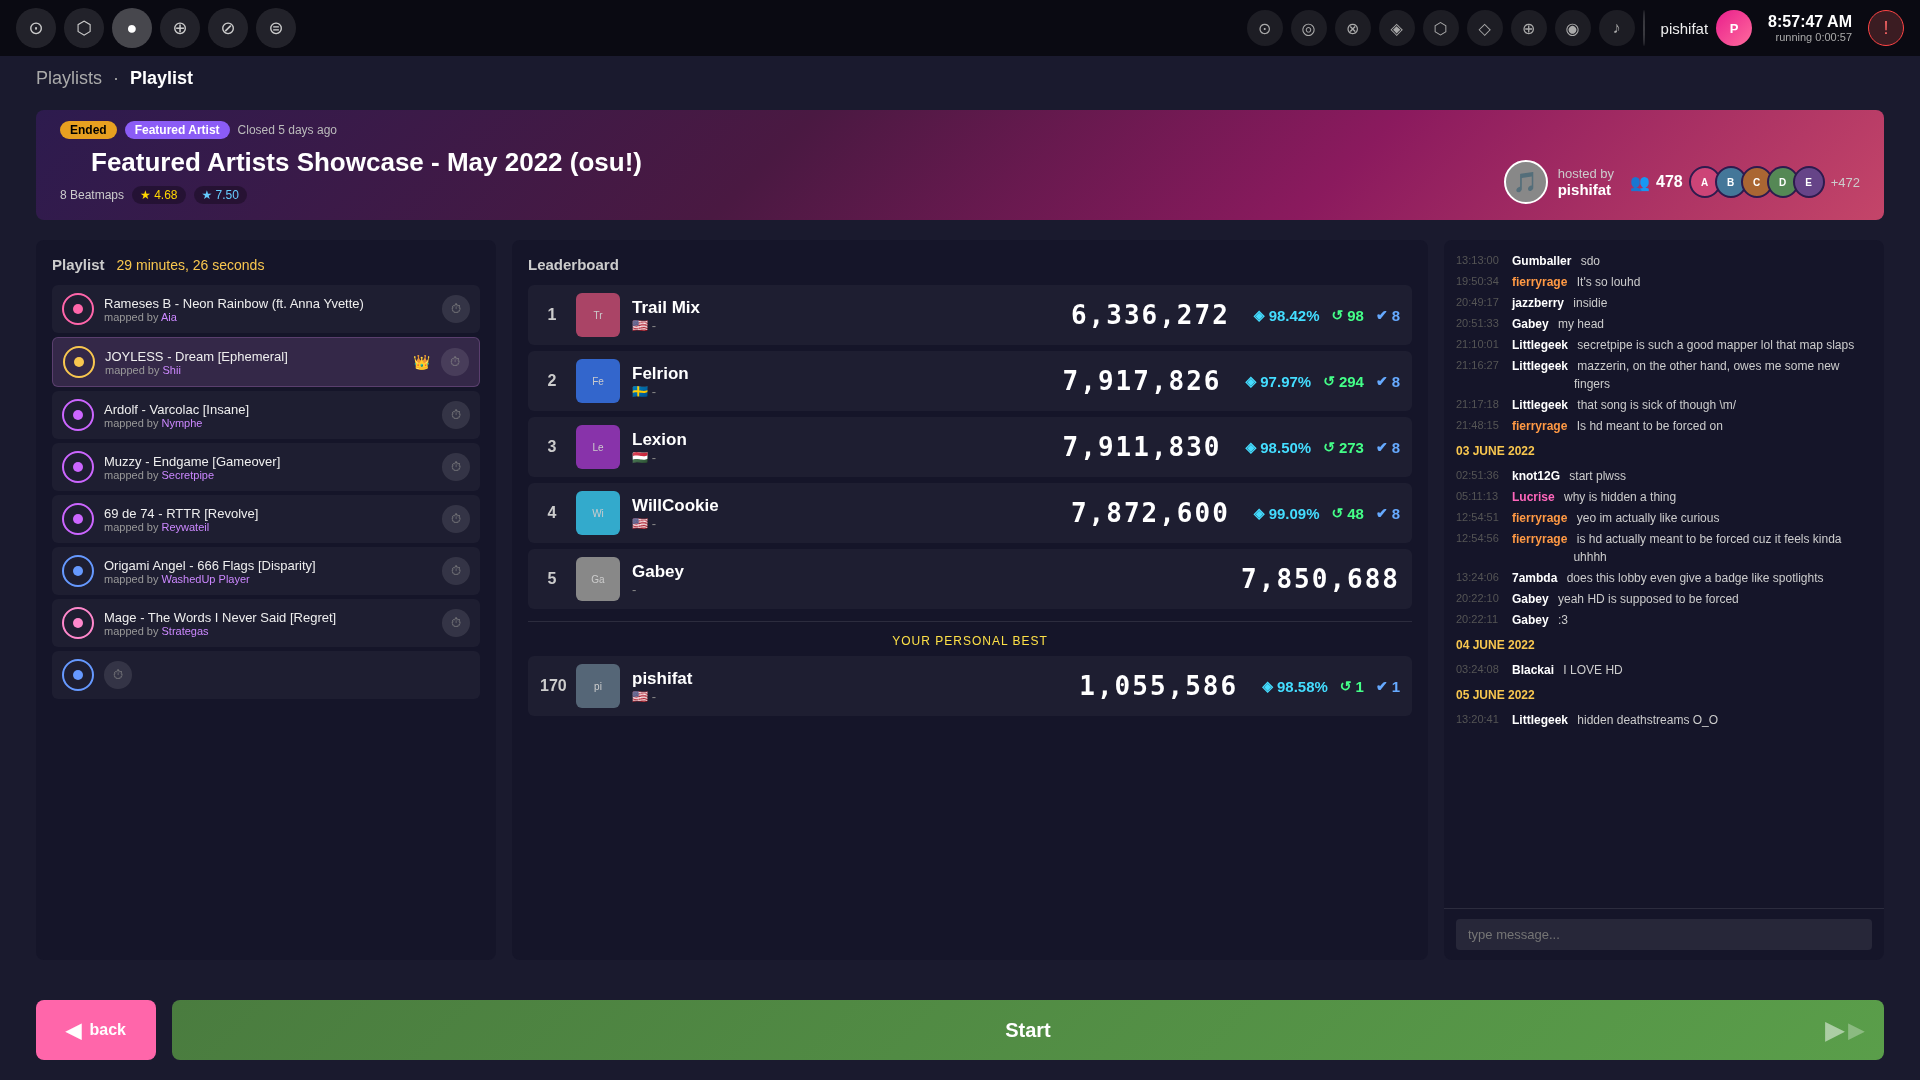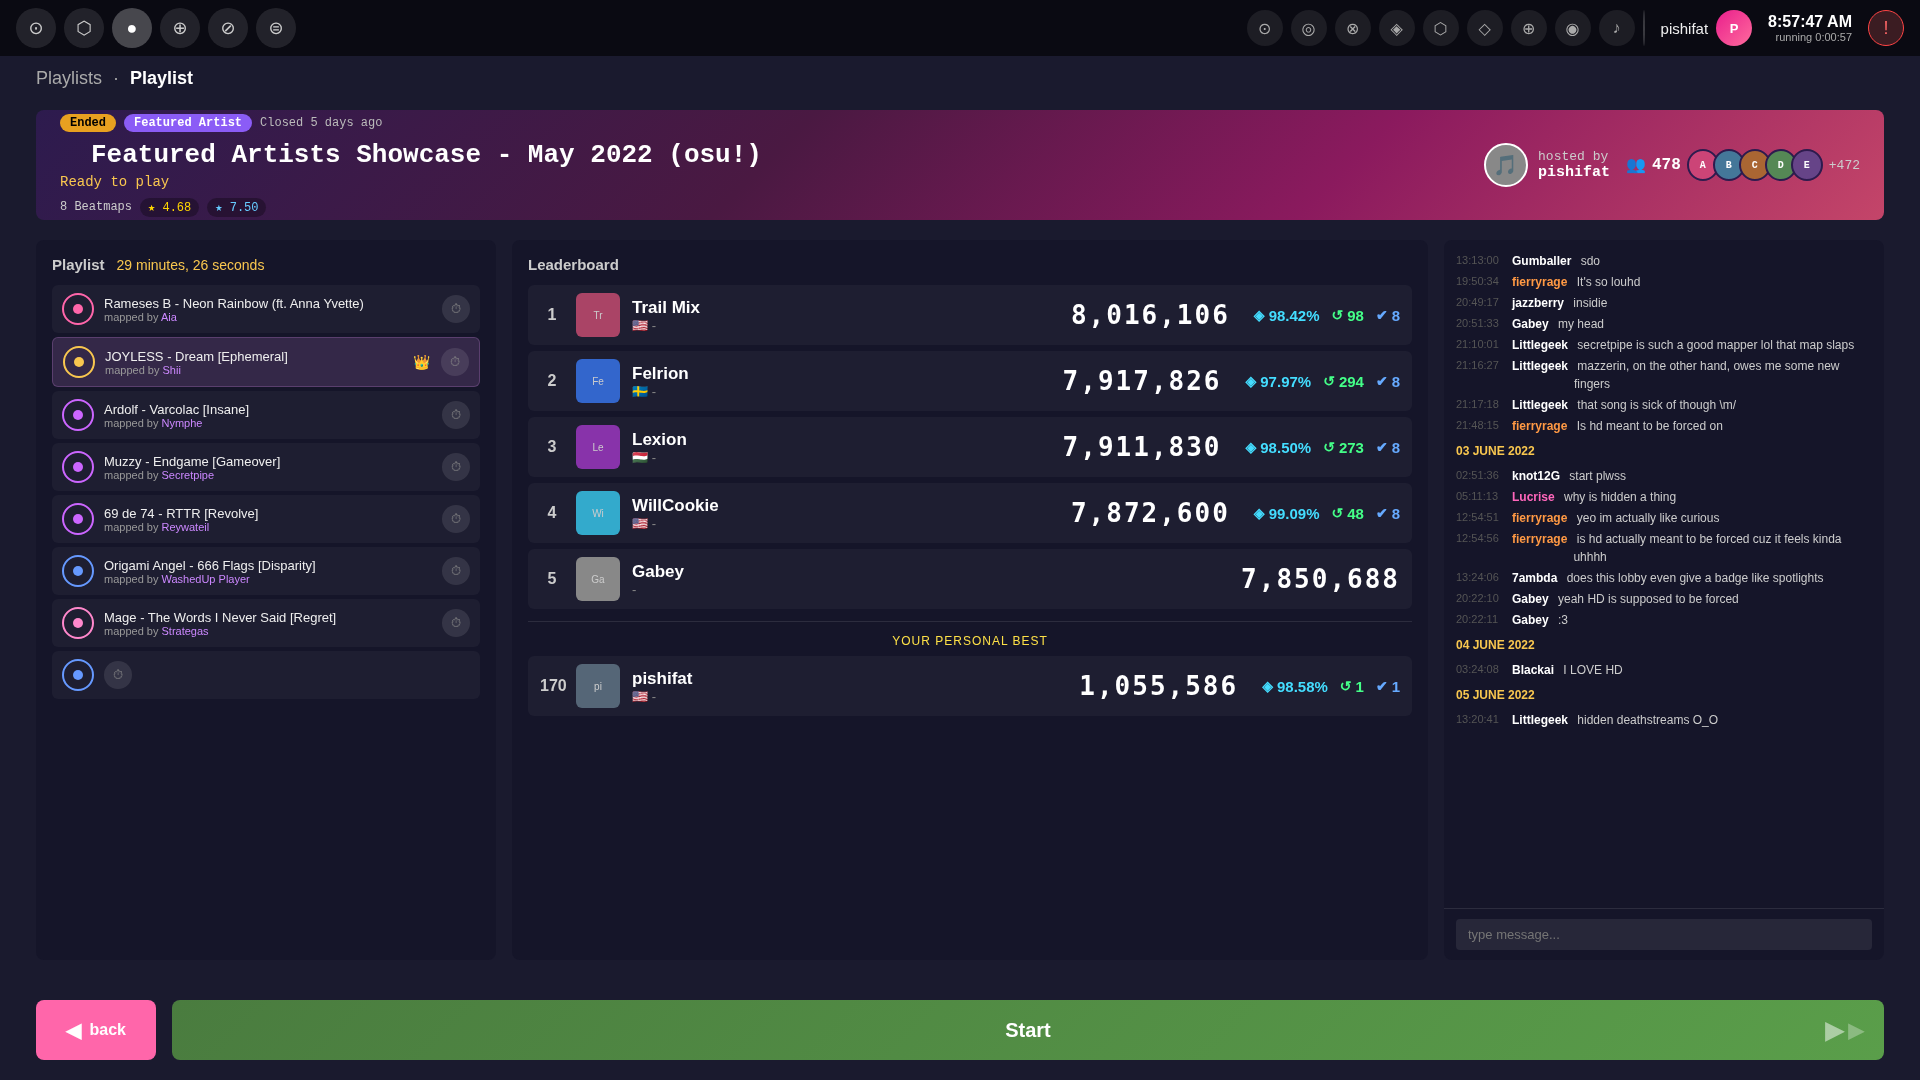--- a/index.html
+++ b/index.html
@@ -123,23 +123,22 @@
     .banner {
       position: absolute;
       top: 110px;
       left: 36px;
       right: 36px;
       height: 110px;
       background: linear-gradient(135deg, #2d1b4e 0%, #4a1942 40%, #8b1a5e 70%, #c44569 100%);
       border-radius: 8px;
       overflow: hidden;
       display: flex;
-      align-items: center;
-      padding: 32px 24px;
-      font-family: Liberation Mono, monospace;
+      align-items: flex-end;
+      padding: 16px 24px;
     }
     .banner-text-area {
       flex: 1;
     }
     .banner-badges {
       display: flex;
       align-items: center;
       gap: 8px;
       margin-bottom: 8px;
     }
@@ -597,21 +596,20 @@
 </div>
 
 <div class="banner">
   <div class="banner-text-area">
     <div class="banner-badges">
       <span class="badge-ended">Ended</span>
       <span class="badge-featured">Featured Artist</span>
       <span class="badge-closed">Closed 5 days ago</span>
     </div>
     <div class="banner-title">Featured Artists Showcase - May 2022 (osu!)</div>
-    <div class="banner-subtitle">Ready to play</div>
     <div class="banner-beatmaps">
       <span class="beatmap-count">8 Beatmaps</span>
       <span class="star-badge yellow">★ 4.68</span>
       <span class="star-badge blue">★ 7.50</span>
     </div>
   </div>
   <div class="banner-right">
     <div class="host-area">
       <div class="host-disc">🎵</div>
       <div>
@@ -732,21 +730,21 @@
   <div class="leaderboard-panel">
     <div class="lb-header">Leaderboard</div>
     <div class="lb-entries" id="lb-entries-container">
     <div class="lb-entry">
       <div class="lb-rank">1</div>
       <div class="lb-avatar" style="background:#aa4466">Tr</div>
       <div class="lb-info">
         <div class="lb-name">Trail Mix</div>
         <div class="lb-flag">🇺🇸 -</div>
       </div>
-      <div class="lb-score">8,016,106</div>
+      <div class="lb-score">6,336,272</div>
 
       <div class="lb-stats">
         <div class="lb-stat acc"><span class="stat-icon">◈</span>98.42%</div>
         <div class="lb-stat combo"><span class="stat-icon">↺</span>98</div>
         <div class="lb-stat mods"><span class="stat-icon">✔</span>8</div>
       </div>
     </div>
         <div class="lb-entry">
       <div class="lb-rank">2</div>
       <div class="lb-avatar" style="background:#3366cc">Fe</div>

